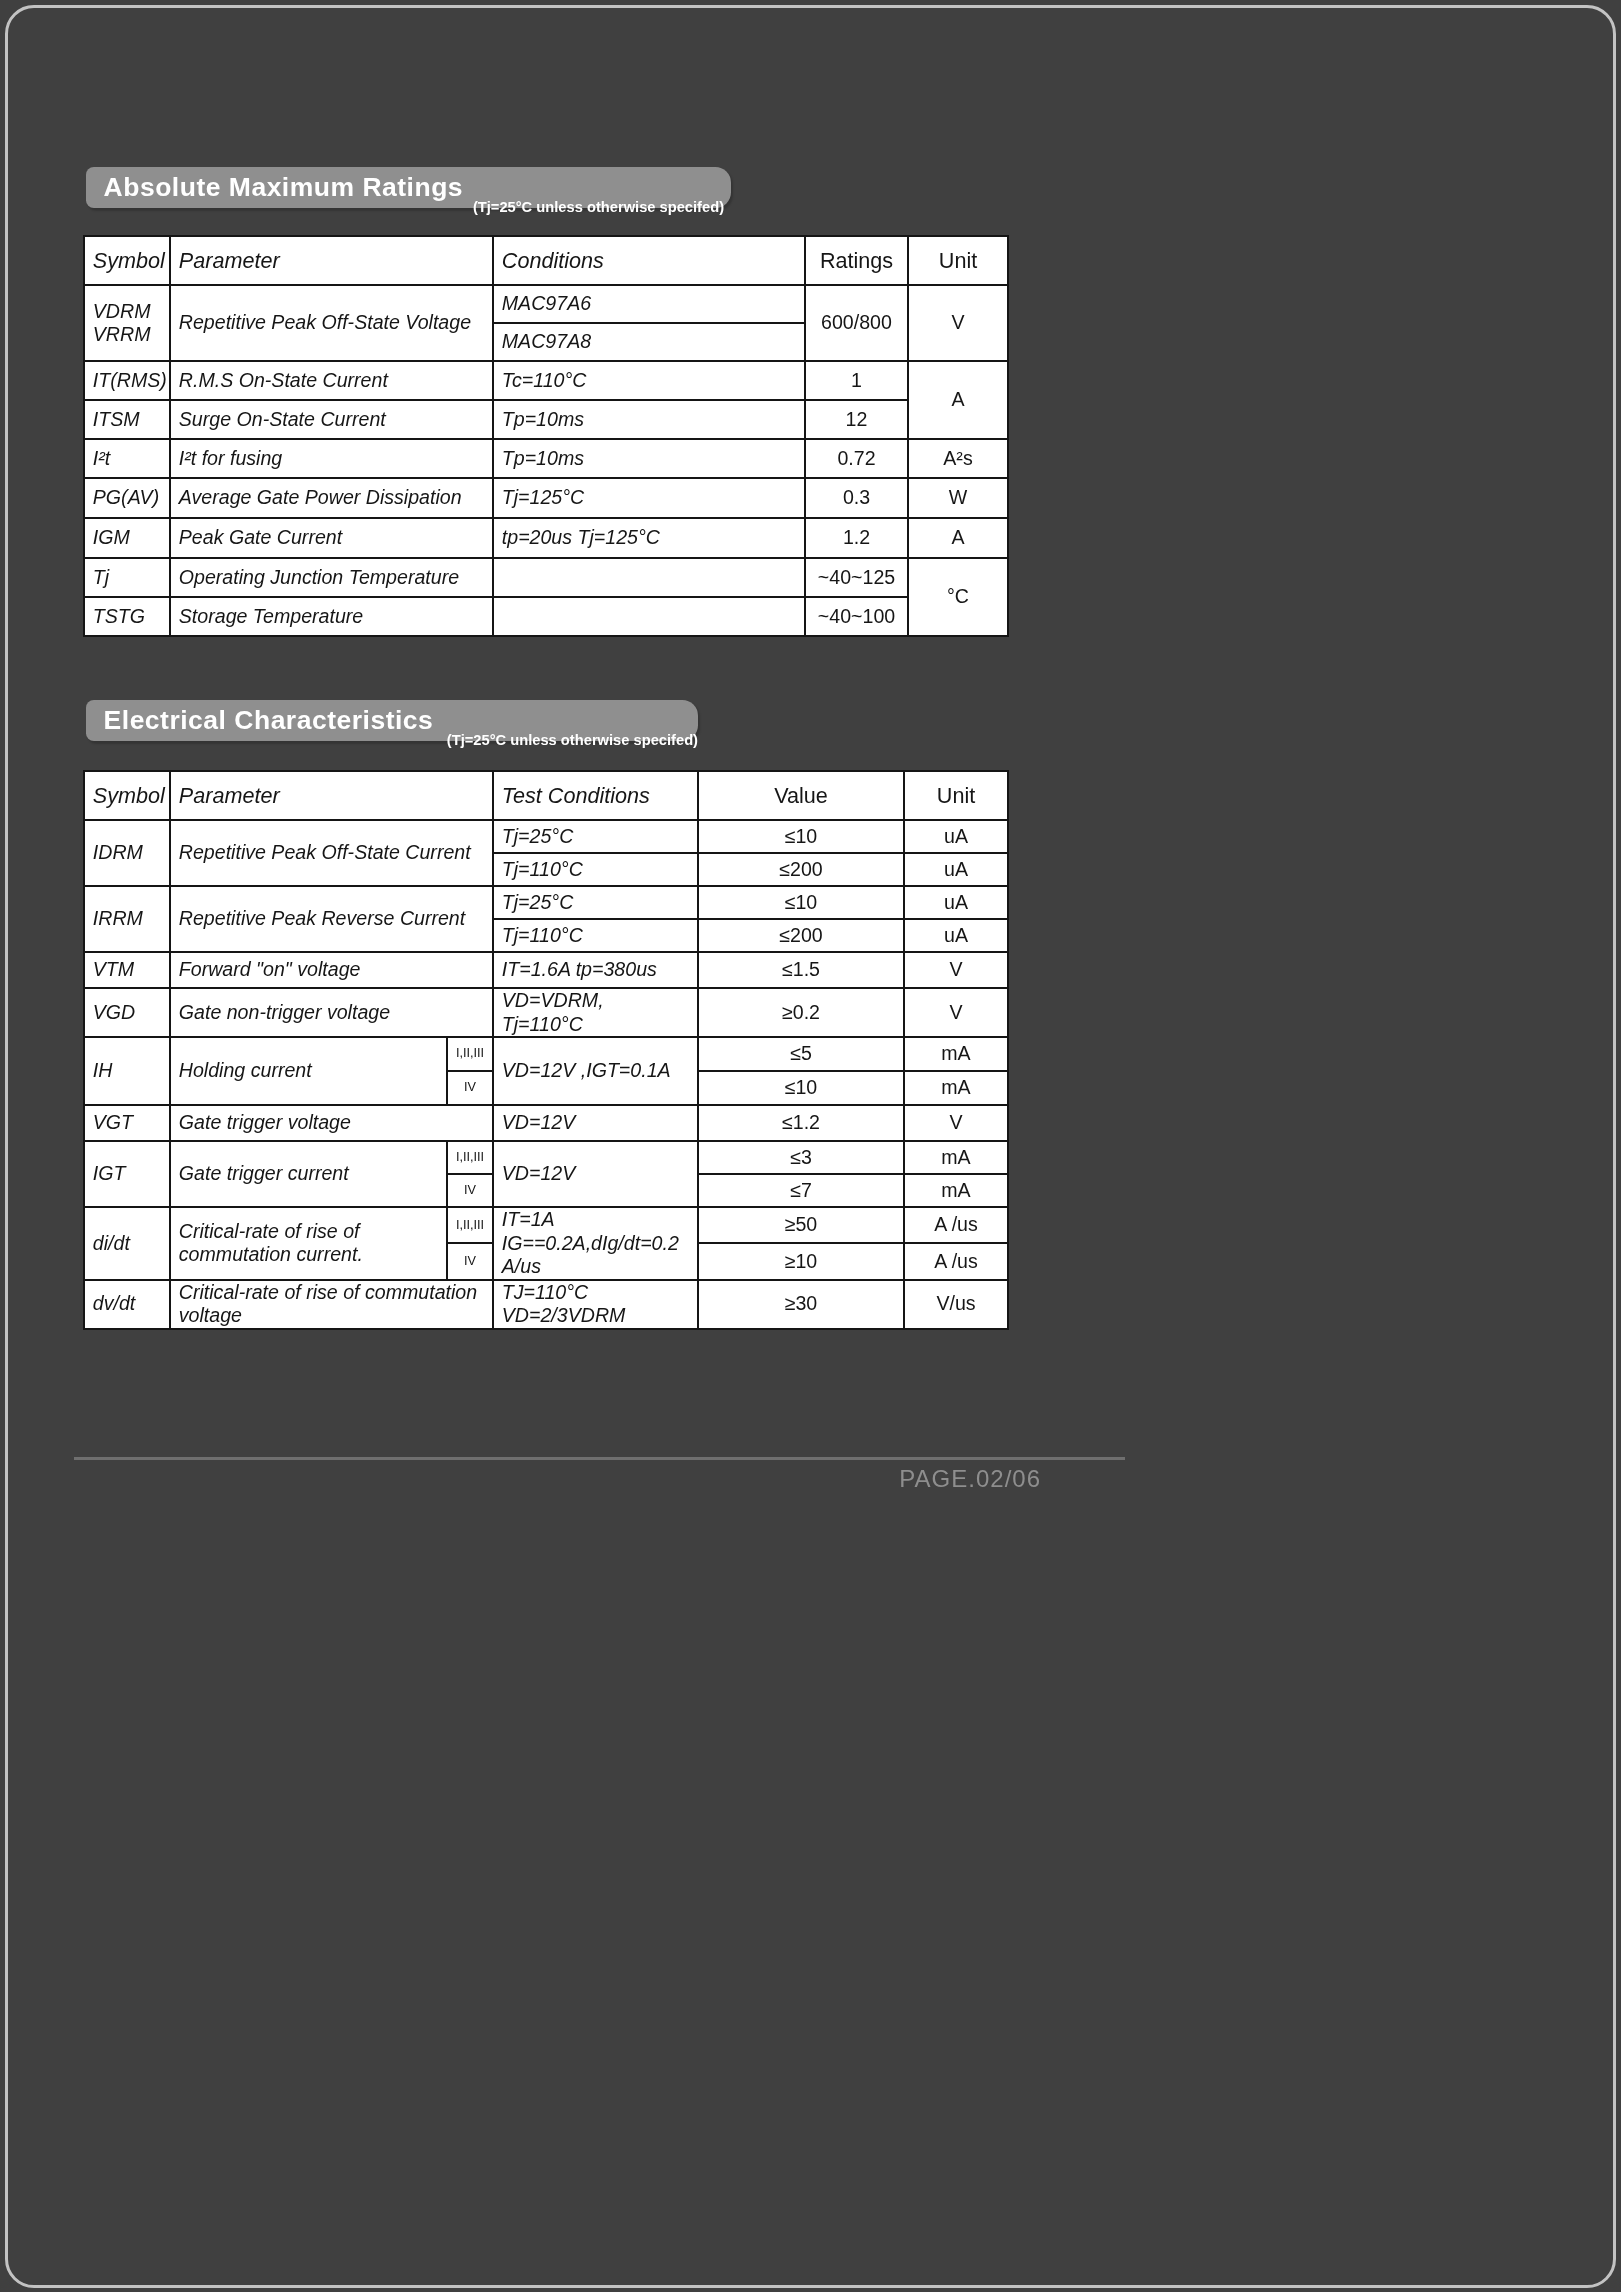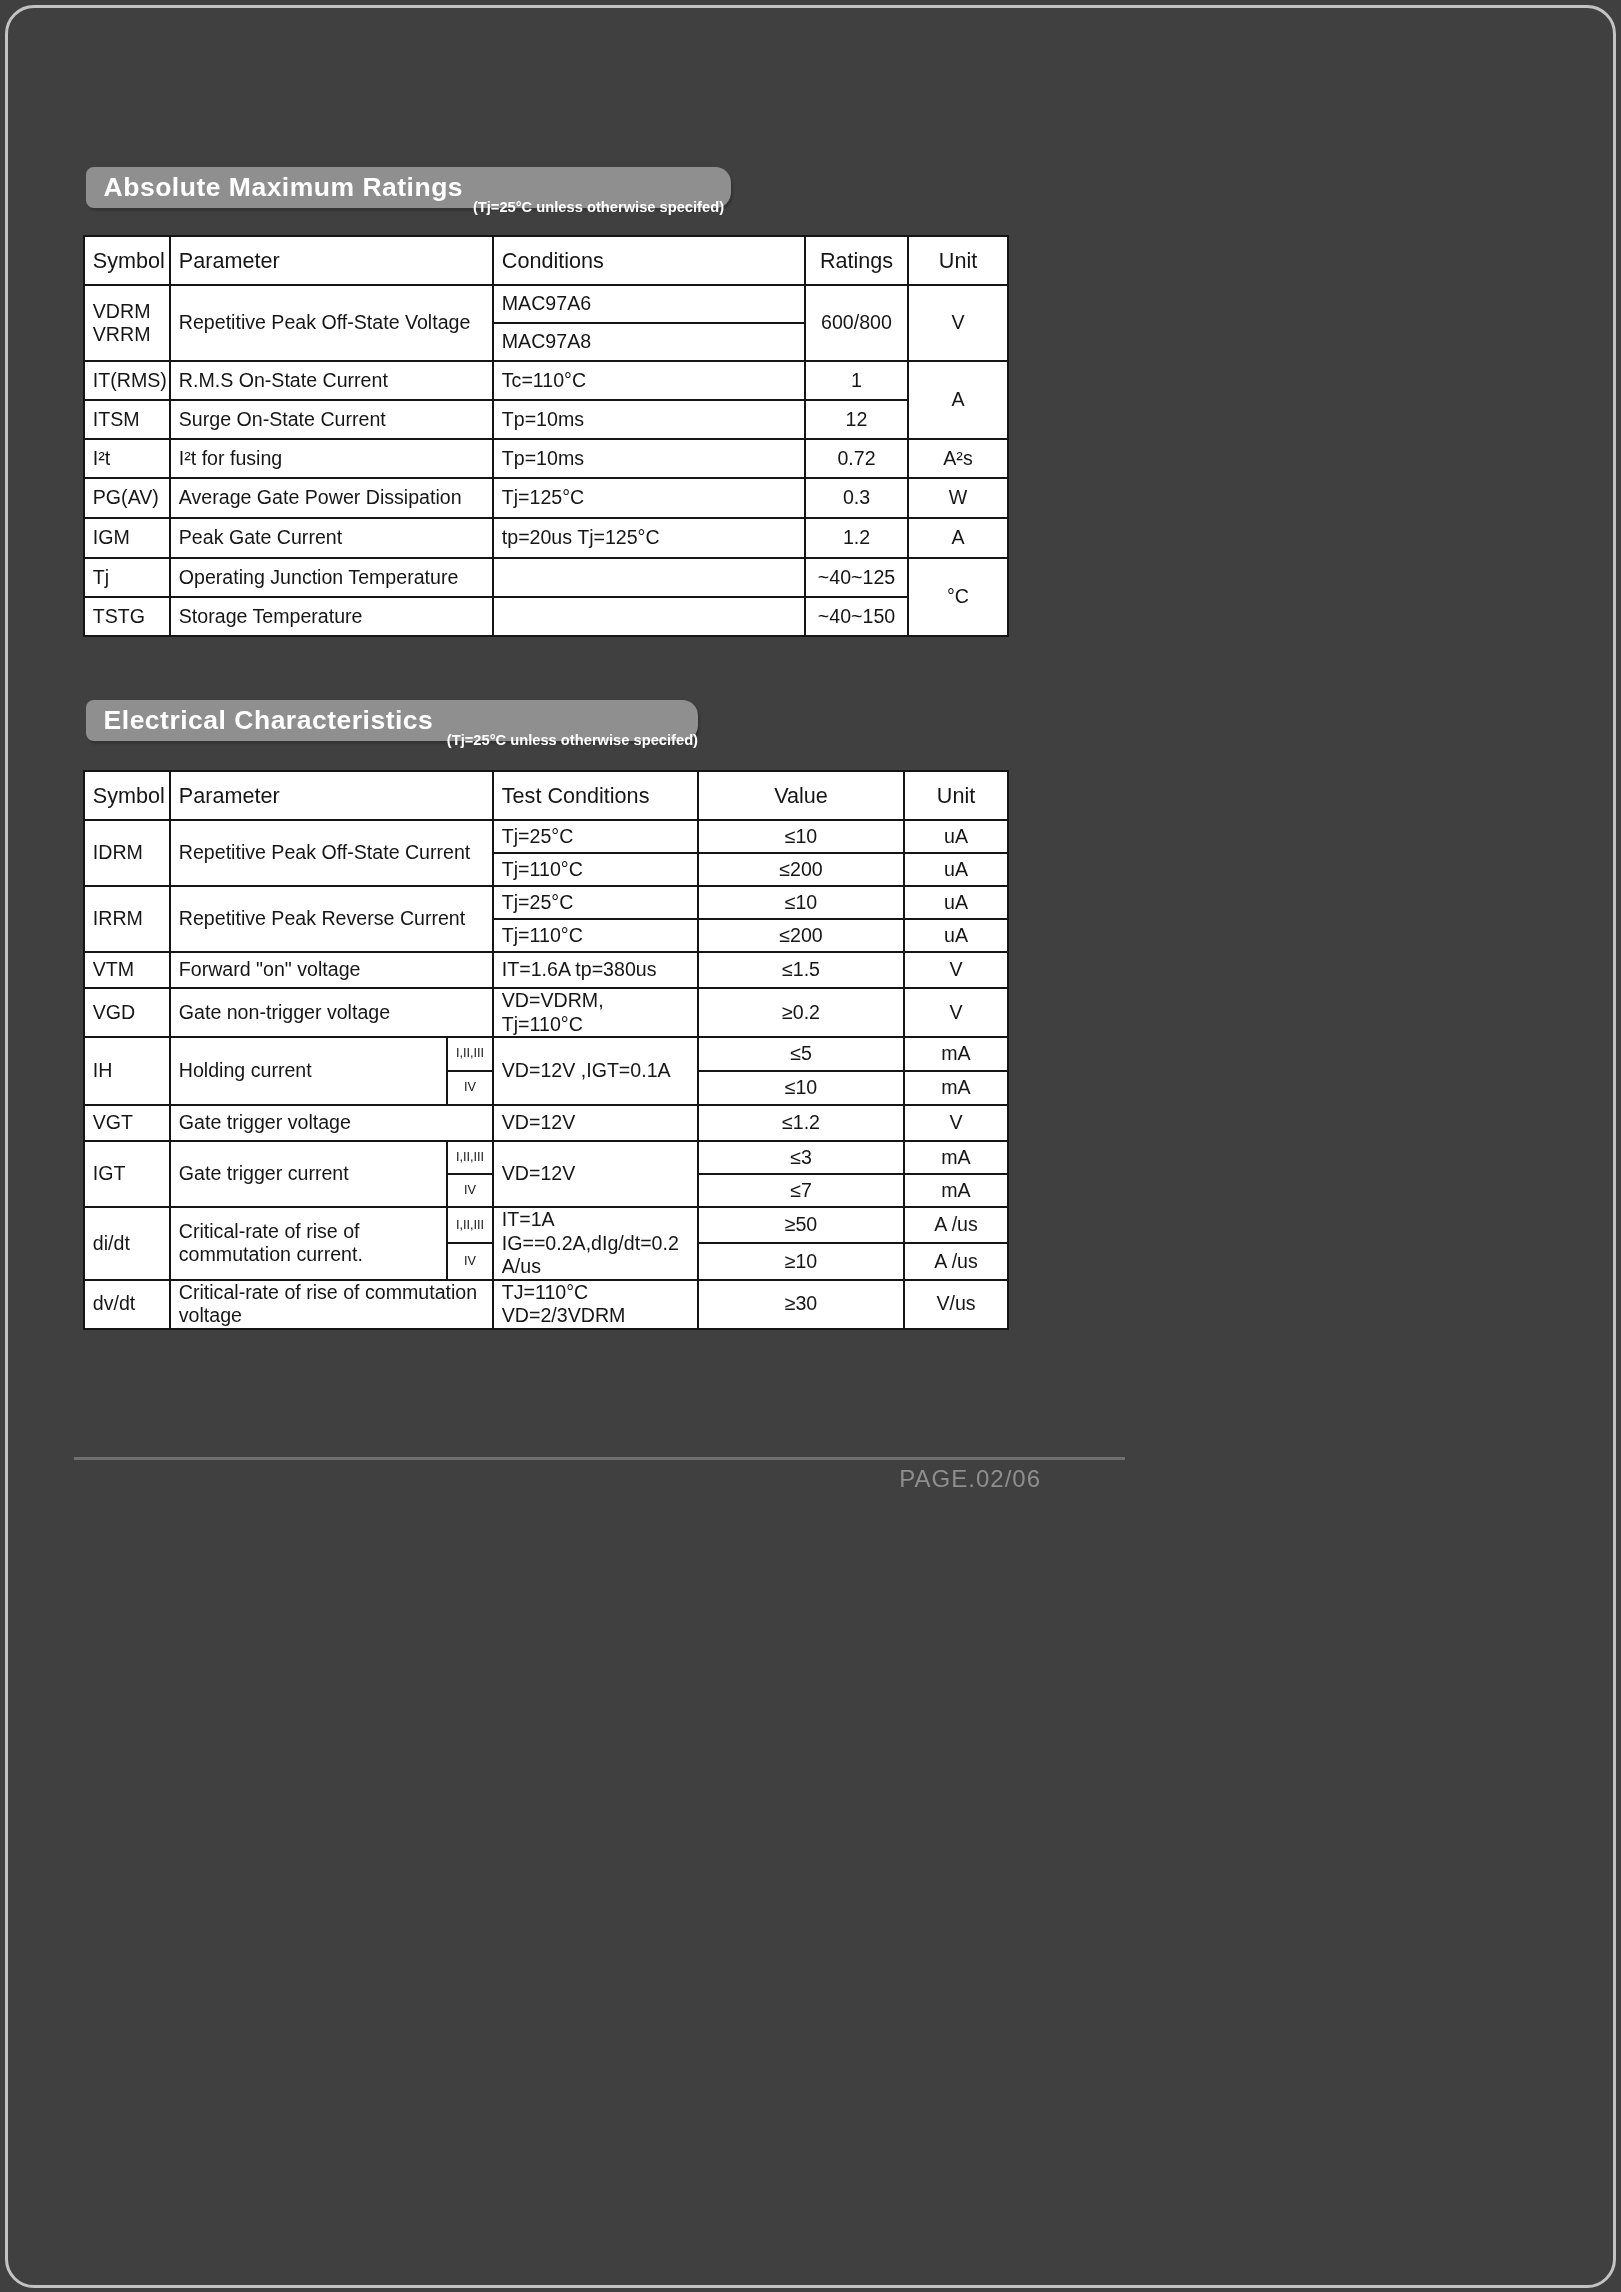--- a/index.html
+++ b/index.html
@@ -47,21 +47,21 @@
   td, th {
     border: 2px solid #151515;
     font-size: 19.6px;
     font-weight: normal;
     vertical-align: middle;
     padding: 0 7.8px;
     line-height: 1.2;
     box-sizing: border-box;
   }
   th { font-size: 21.6px; }
-  .l { text-align: left; }
+  .l { text-align: left; font-style: italic; }
   .c { text-align: center; padding: 0 2px; }
   .quad { font-size: 12.7px; text-align: center; padding: 0 2px; }
   .ba { word-break: break-all; }
 
   #amr-table { left: 83px; top: 235px; width: 924px; }
   #ec-table  { left: 83px; top: 770px; width: 924px; }
 
   .h50 { height: 49px; }
   .h46 { height: 45px; }
   .h45 { height: 40px; }
@@ -168,21 +168,21 @@
       <td class="l">Tj</td>
       <td class="l">Operating Junction Temperature</td>
       <td class="l"></td>
       <td class="c">~40~125</td>
       <td class="c" rowspan="2">°C</td>
     </tr>
     <tr class="h40">
       <td class="l">TSTG</td>
       <td class="l">Storage Temperature</td>
       <td class="l"></td>
-      <td class="c">~40~150</td>
+      <td class="c">~40~100</td>
     </tr>
   </tbody>
     </table>
 
   <div class="banner" id="banner-ec">
     <span class="t">Electrical Characteristics</span>
     <span class="s">(Tj=25°C unless otherwise specifed)</span>
   </div>
 
   <table id="ec-table">

